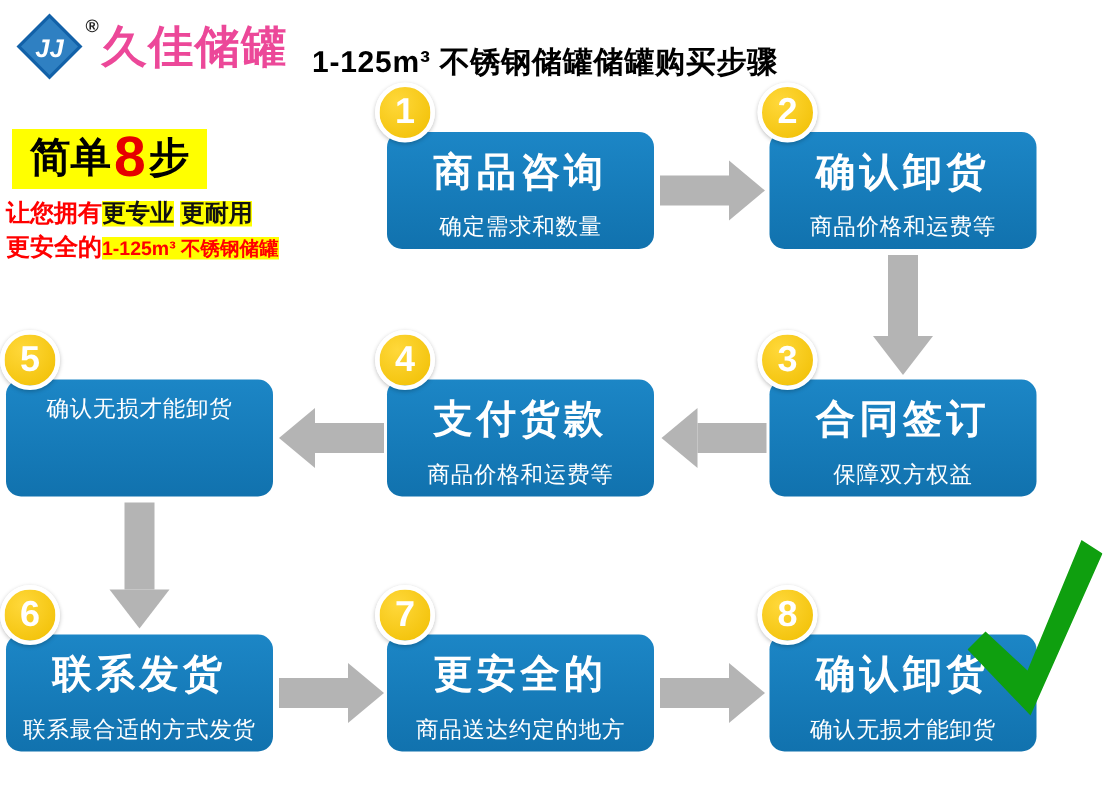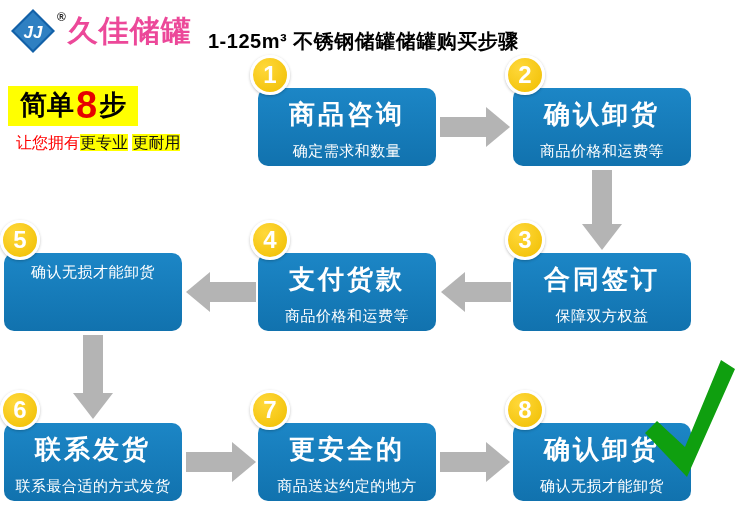--- a/index.html
+++ b/index.html
@@ -9,21 +9,21 @@
   
   .logo { position: absolute; left: 10px; top: 8px; display: flex; align-items: center; }
   .logo .reg { font-size: 12px; font-weight: bold; color: #222; align-self: flex-start; margin: 2px 2px 0 1px; }
   .logo .brand { font-size: 30px; font-weight: bold; color: #ec4899; letter-spacing: 1px; }
   .page-title { position: absolute; left: 208px; top: 28px; font-size: 20px; font-weight: bold; color: #000; letter-spacing: 0.5px; }
 
   
   .promo-head { position: absolute; left: 8px; top: 86px; background: #ffff00; padding: 1px 12px 3px 12px; display: inline-flex; align-items: center; }
   .promo-head .txt { font-size: 27px; font-weight: bold; color: #000; }
   .promo-head .big8 { font-size: 38px; font-weight: bold; color: #e60000; line-height: 0.9; padding: 0 2px; }
-  .promo-lines { position: absolute; left: 16px; top: 131px; width: 215px; font-size: 16px; font-weight: normal; line-height: 1.45; }
+  .promo-lines { position: absolute; left: 4px; top: 131px; width: 215px; font-size: 16px; font-weight: bold; line-height: 1.45; }
   .promo-lines .red { color: #ff0000; }
   .promo-lines .hl { background: #ffff00; color: #111; }
   .promo-lines .hl2 { background: #ffff00; color: #ff0000; font-size: 13px; }
 
   
   .step-box { position: absolute; width: 178px; height: 78px; border-radius: 10px;
               background: linear-gradient(180deg, #1c86c6 0%, #1172ae 100%);
               color: #fff; text-align: center; }
   .step-title { font-size: 26px; font-weight: bold; letter-spacing: 3px; margin-top: 9px; }
   .step-desc { font-size: 15px; margin-top: 10px; letter-spacing: 0.5px; }
@@ -87,20 +87,23 @@
   <div class="promo-head">
     <span class="txt">简单</span>
     <span class="big8">8</span>
     <span class="txt">步</span>
   </div>
 
   <div class="promo-lines">
     <div>
       <span class="red">让您拥有</span><span class="hl">更专业</span>
       <span class="hl">更耐用</span>
+    </div>
+    <div>
+      <span class="red">更安全的</span><span class="hl2">1-125m³ 不锈钢储罐</span>
     </div>
   </div>
 
   <div class="step-box pos1">
     <div class="step-circle">1</div>
     <div class="step-title">商品咨询</div>
     <div class="step-desc">确定需求和数量</div>
   </div>
   <div class="step-box pos2">
     <div class="step-circle">2</div>

